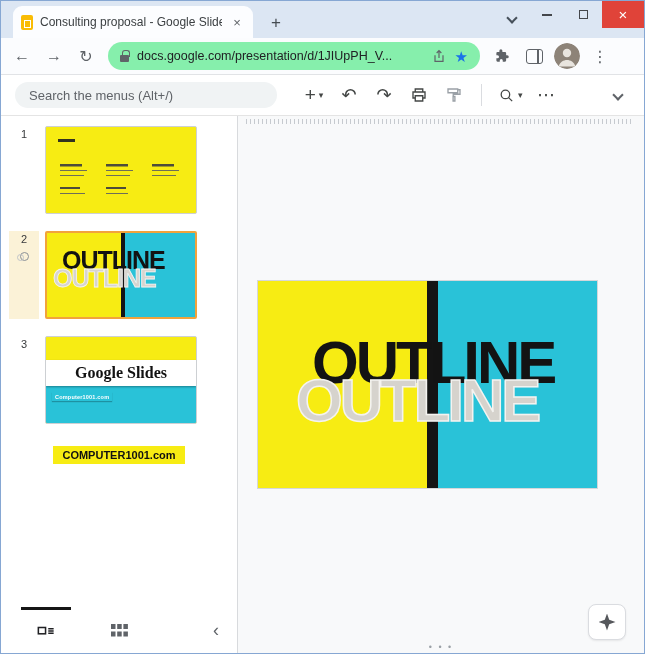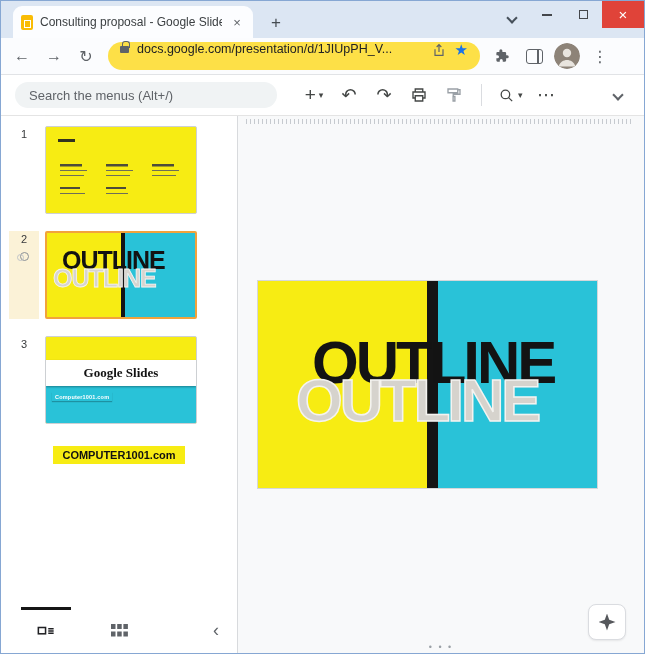--- a/index.html
+++ b/index.html
@@ -20,21 +20,21 @@
   .tabstrip-chev{position:absolute;right:128px;top:13px;border-color:#46505a;}
   .win-controls{position:absolute;right:0;top:0;height:27px;display:flex;}
   .win-btn{width:37px;height:27px;display:grid;place-items:center;}
   .min-glyph{width:10px;height:2px;background:#44474b;}
   .max-glyph{width:9px;height:9px;border:1.5px solid #44474b;background:transparent;}
   .win-btn.close{background:var(--close-red,#e04339);color:#fff;font-size:15px;width:42px;}
 
   
   .browser-bar{height:37px;background:#fbfcfe;border-bottom:1px solid #e1e3e6;display:flex;align-items:center;padding:0 6px;gap:2px;flex:0 0 auto;}
   .nav-btn{width:30px;height:30px;display:grid;place-items:center;font-size:16px;color:#5f6368;border-radius:50%;flex:0 0 auto;}
-  .omnibox{height:28px;background:#fde047;border-radius:14px;display:flex;gap:8px;padding:0 12px;width:372px;margin:0 5px;flex:0 0 auto;}
+  .omnibox{height:28px;background:#86efac;border-radius:14px;display:flex;align-items:center;gap:8px;padding:0 12px;width:372px;margin:0 5px;flex:0 0 auto;}
   .lock{width:9px;height:7px;background:#5f6368;border-radius:1px;position:relative;margin-top:4px;flex:0 0 auto;}
   .lock::before{content:"";position:absolute;top:-5px;left:1.5px;width:6px;height:6px;border:1.5px solid #5f6368;border-bottom:none;border-radius:3px 3px 0 0;}
   .url{flex:1;font-size:12.5px;color:#202124;white-space:nowrap;overflow:hidden;}
   .star{color:var(--bookmark-star,#1a73e8);font-size:15px;line-height:1;}
   .avatar{width:26px;height:26px;border-radius:50%;overflow:hidden;margin:0 3px;flex:0 0 auto;}
   .sidepanel-icon{width:17px;height:15px;border:1.7px solid #5f6368;border-radius:3px;position:relative;}
   .sidepanel-icon::after{content:"";position:absolute;right:3px;top:0;bottom:0;width:1.7px;background:#5f6368;}
 
   
   .menus-bar{height:41px;background:#fff;border-bottom:1px solid #e4e4e4;display:flex;align-items:center;padding:0 14px;gap:7px;flex:0 0 auto;}
@@ -85,21 +85,21 @@
       27px 1.3px,24px 1.3px,
       27px 1.3px,24px 1.3px,
       20px 2px,20px 2px,
       25px 1.3px,22px 1.3px;}
 
   .split-bg{background:linear-gradient(to right,var(--slide-yellow,#f7ec13) 0 50%,var(--stripe-black,#141414) 50% 53%,var(--slide-cyan,#29c2d8) 53% 100%);}
   .t2-black{position:absolute;left:15px;top:15px;font-size:25px;font-weight:600;letter-spacing:-1px;color:#121212;line-height:1;}
   .t2-gray{position:absolute;left:6px;top:33px;font-size:25px;font-weight:600;letter-spacing:-1px;color:#d7d4cf;line-height:1;-webkit-text-stroke:0.8px #f4f3f1;}
 
   .t3-cyan{position:absolute;left:0;right:0;bottom:0;height:50%;background:var(--slide-cyan,#29c2d8);}
-  .t3-band{position:absolute;left:0;right:0;top:27%;height:30%;background:#fff;box-shadow:0 1px 2px rgba(0,0,0,.35);display:flex;align-items:center;justify-content:center;font-family:"Liberation Serif","DejaVu Serif",serif;font-weight:700;font-size:13px;color:#121212;}
+  .t3-band{position:absolute;left:0;right:0;top:27%;height:30%;background:#fff;box-shadow:0 1px 2px rgba(0,0,0,.35);display:flex;align-items:center;justify-content:center;font-family:"Liberation Serif","DejaVu Serif",serif;font-weight:700;font-size:16px;color:#121212;}
   .t3-badge{position:absolute;left:6px;top:64%;background:var(--slide-cyan,#29c2d8);color:#fff;font-size:5.5px;font-weight:700;padding:1.5px 3px;letter-spacing:.2px;box-shadow:0 1px 1px rgba(0,0,0,.25);}
 
   .caption-wrap{text-align:center;margin-top:21px;}
   .caption{display:inline-block;background:var(--caption-bg,#f7ec13);color:#111;font-weight:700;font-size:11px;padding:3px 9px;}
 
   .view-bar{position:absolute;left:0;right:0;bottom:0;height:46px;background:#fff;display:flex;align-items:center;}
   .film-toggle{margin-left:20px;width:50px;height:100%;border-top:3px solid #161616;display:grid;place-items:center;}
   .grid-toggle{position:absolute;left:50%;transform:translateX(-50%);display:grid;place-items:center;width:30px;height:30px;}
   .collapse-btn{position:absolute;right:10px;font-size:18px;color:#5f6368;width:22px;height:22px;display:grid;place-items:center;}
 

